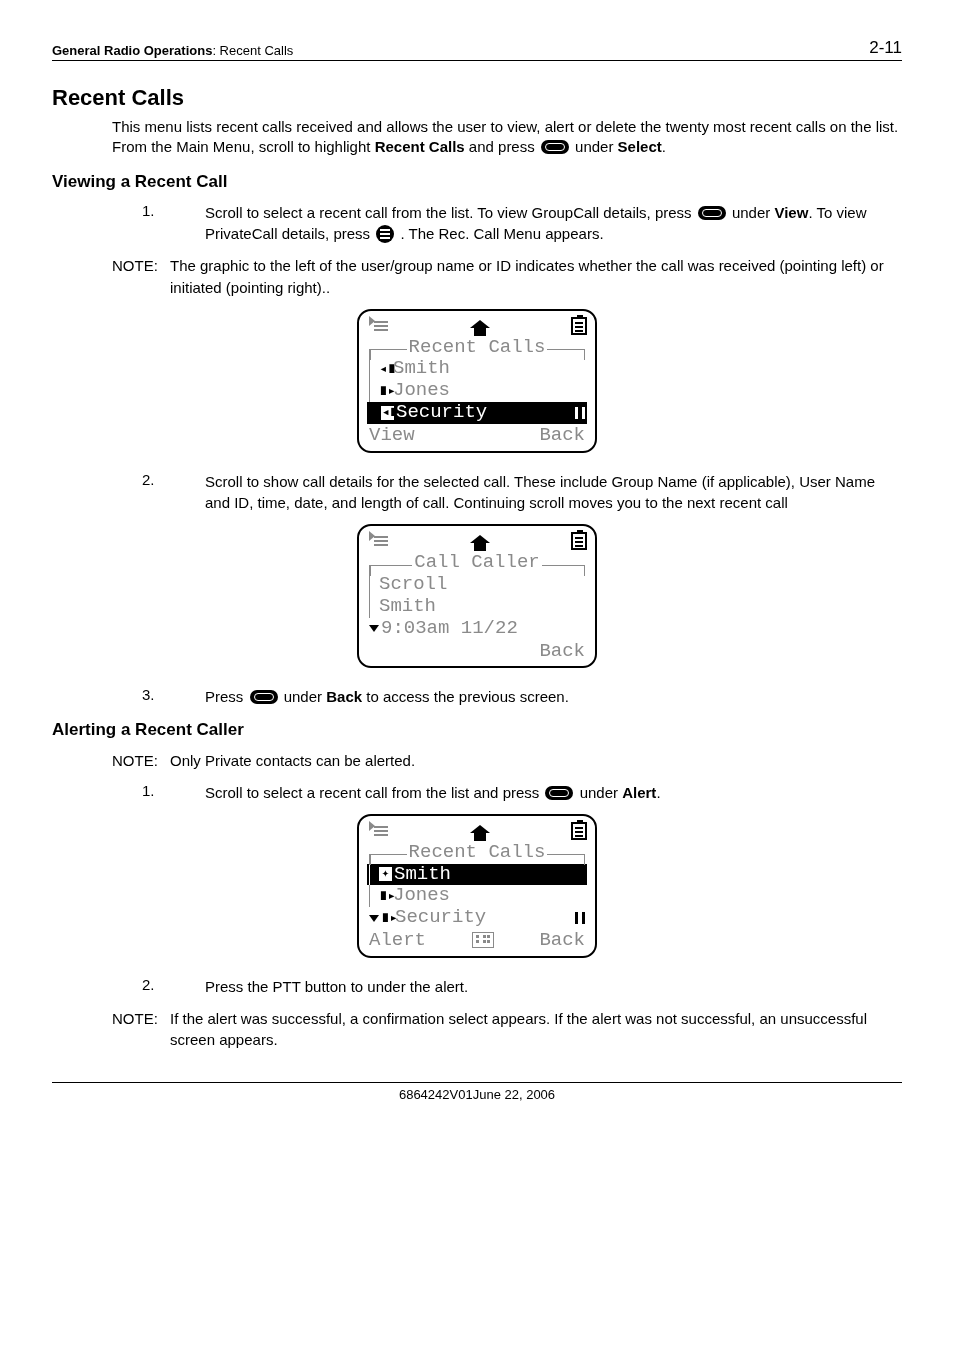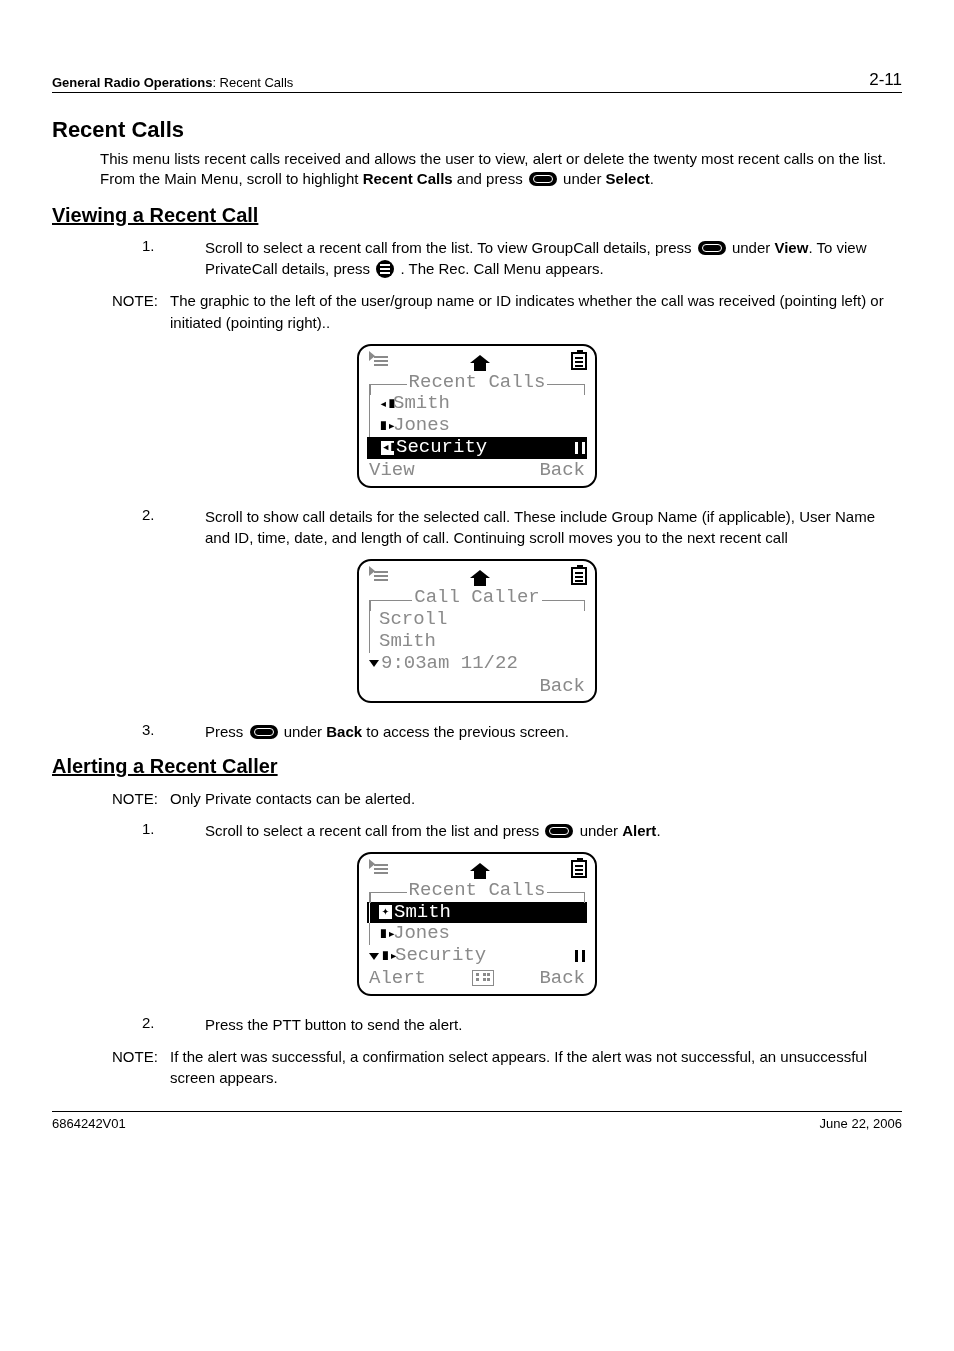--- a/index.html
+++ b/index.html
@@ -12,40 +12,38 @@
     background: #fff;
     padding: 38px 52px 30px;
   }
   .header-row {
     display: flex;
     justify-content: space-between;
     align-items: flex-end;
     border-bottom: 1.5px solid #000;
     padding-bottom: 2px;
     margin-bottom: 24px;
-    margin-top: 32px;
   }
   .header-left { font-size: 13px; }
   .header-left .bold { font-weight: 700; }
   .header-right { font-size: 17px; text-align: center; }
 
   h1.section {
     font-size: 22px;
     font-weight: 700;
     margin: 0 0 6px 0;
   }
   .intro {
-    margin: 0 0 14px 48px;
+    margin: 0 0 14px 60px;
     line-height: 1.35;
   }
   .subsect {
-    font-size: 20px;
+    font-size: 17px;
     font-weight: 700;
     margin: 12px 0 10px 0;
-    text-decoration: underline;
   }
   .steps { margin-left: 90px; }
   .step { display: flex; margin-bottom: 10px; }
   .step .num { width: 22px; flex: 0 0 22px; }
   .step .body { flex: 1; line-height: 1.45; margin-left: 41px; }
 
   .note-row {
     display: flex;
     margin: 8px 0 10px 60px;
     line-height: 1.45;
@@ -171,22 +169,22 @@
   .scr-row.selected .ic-sel{ color:#000; }
 
   .softkeys{ display:flex; justify-content:space-between; padding:1px 2px 0; }
   .sk-mid-ic{
     display:inline-block;width:22px;height:16px;border:1.5px solid #8a8a8a;position:relative;top:2px;
   }
   .sk-mid-ic::after{content:"";position:absolute;left:3px;top:2px;width:3px;height:3px;background:#8a8a8a;
     box-shadow: 7px 0 0 #8a8a8a, 0 5px 0 #8a8a8a, 7px 5px 0 #8a8a8a, 11px 0 0 #8a8a8a, 11px 5px 0 #8a8a8a;}
 
   .footer-row{
-    display:flex; justify-content:space-between;
-    border-top:1.5px solid #000; padding-top:4px; margin-top:22px;
+    display:flex; justify-content:center;
+    border-top:1.5px solid #000; padding-top:4px; margin-top:31px;
     font-size:13px;
   }
   b{font-weight:700;}
 </style>
 </head>
 <body>
 
 <div class="header-row">
   <div class="header-left">
     <span class="bold">General Radio Operations</span><span>: Recent Calls</span>
@@ -346,21 +344,21 @@
       <span>Alert</span>
       <span class="sk-mid-ic"></span>
       <span>Back</span>
     </div>
   </div>
 </div>
 
 <div class="steps">
   <div class="step">
     <div class="num">2.</div>
-    <div class="body">Press the PTT button to send the alert.</div>
+    <div class="body">Press the PTT button to under the alert.</div>
   </div>
 </div>
 
 <div class="note-row">
   <div class="note-label">NOTE:</div>
   <div class="note-body">If the alert was successful, a confirmation select appears. If the alert was not successful, an unsuccessful screen appears.</div>
 </div>
 
 <div class="footer-row">
   <span>6864242V01</span>

